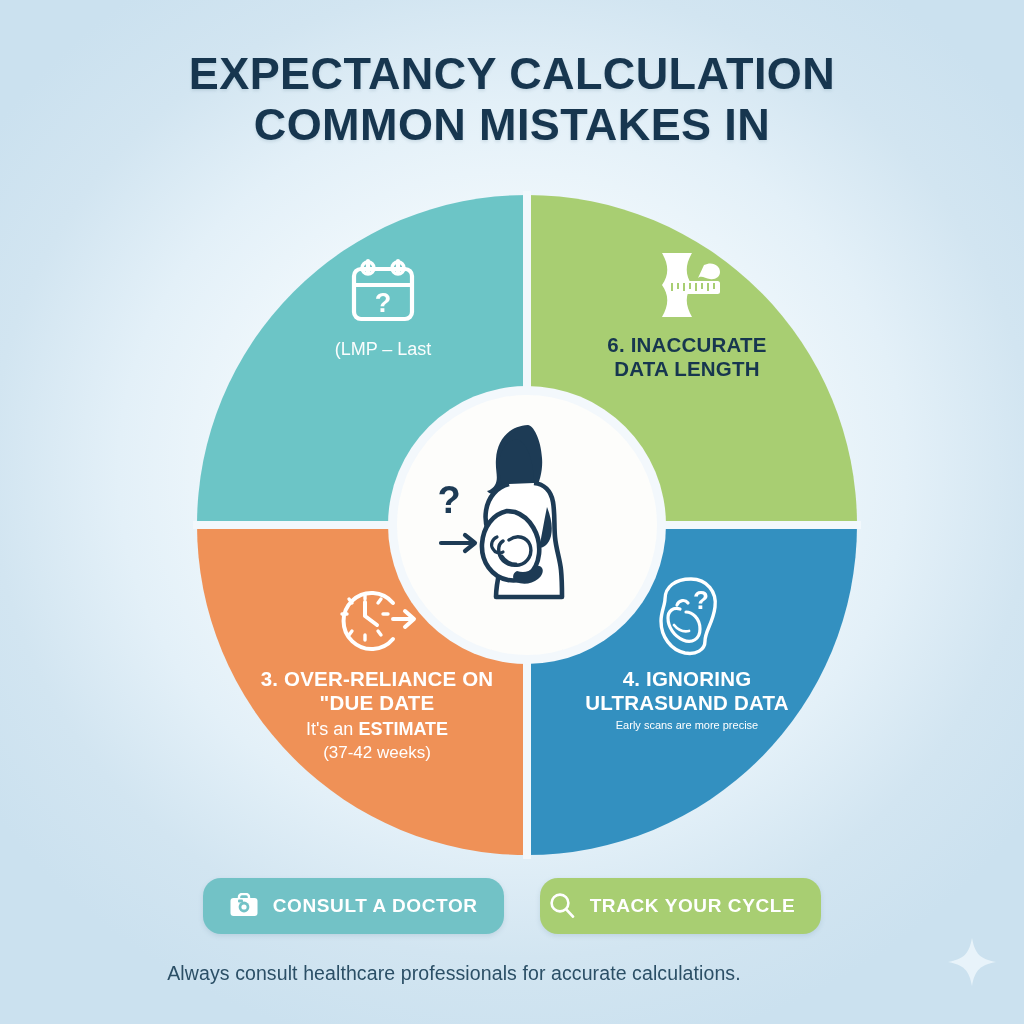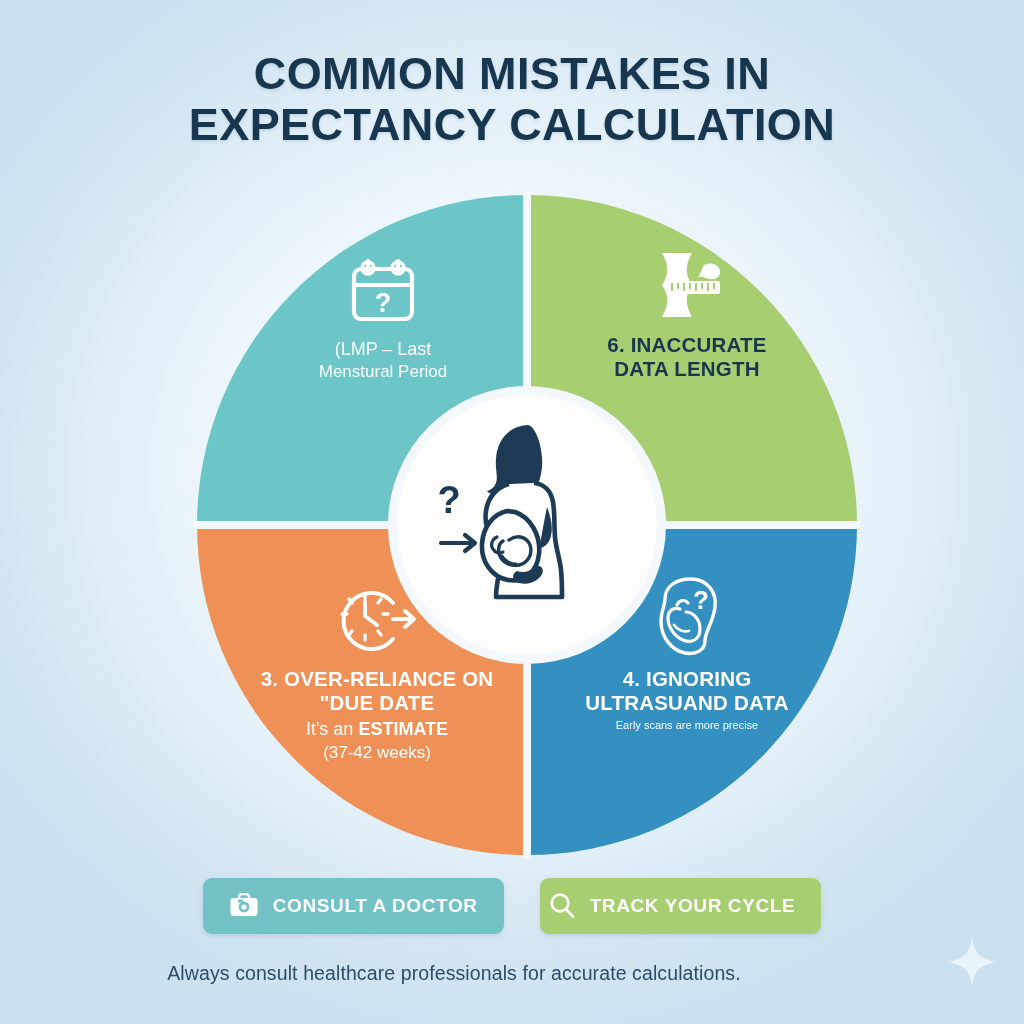--- a/index.html
+++ b/index.html
@@ -151,21 +151,21 @@
     display: flex;
     justify-content: center;
     gap: 36px;
   }
   .btn {
     display: flex;
     align-items: center;
     gap: 14px;
     padding: 0 26px;
     height: 56px;
-    border-radius: 9px;
+    border-radius: 18px;
     color: #ffffff;
     font-weight: bold;
     font-size: 19px;
     letter-spacing: 0.6px;
     box-shadow: 0 2px 5px rgba(90,125,150,0.18);
     border: none;
     cursor: pointer;
     font-family: "Liberation Sans", sans-serif;
   }
   .btn-doctor { background: #72c2c6; }
@@ -192,22 +192,22 @@
     height: 52px;
     opacity: 0.85;
   }
 </style>
 </head>
 <body>
 
 <div class="canvas">
 
   <div class="title-block">
+    <span class="title-line l2">EXPECTANCY CALCULATION</span>
     <span class="title-line l1">COMMON MISTAKES IN</span>
-    <span class="title-line l2">EXPECTANCY CALCULATION</span>
   </div>
 
   <div class="wheel">
 
     <div class="quad q1">
         <div class="fill"></div>
       </div>
     <div class="quad q2">
         <div class="fill"></div>
       </div>
@@ -225,21 +225,20 @@
       <svg class="qicon" width="74" height="74" viewBox="0 0 74 74">
         <rect x="8" y="14" width="58" height="50" rx="7" fill="none" stroke="#ffffff" stroke-width="4.2"></rect>
         <line x1="8" y1="30" x2="66" y2="30" stroke="#ffffff" stroke-width="4.2"></line>
         <path d="M22 6 v12" stroke="#ffffff" stroke-width="4.2" stroke-linecap="round" fill="none"></path>
         <path d="M52 6 v12" stroke="#ffffff" stroke-width="4.2" stroke-linecap="round" fill="none"></path>
         <ellipse cx="22" cy="13" rx="6" ry="6" fill="none" stroke="#ffffff" stroke-width="3.4"></ellipse>
         <ellipse cx="52" cy="13" rx="6" ry="6" fill="none" stroke="#ffffff" stroke-width="3.4"></ellipse>
         <text x="37" y="57" font-family="Liberation Sans, sans-serif" font-size="27" font-weight="bold" fill="#ffffff" text-anchor="middle">?</text>
       </svg>
       <div class="qsub c-white">(LMP – Last</div>
-      <div class="qsub2 c-white">Menstural Period</div>
     </div>
 
     <div class="qcontent qc2">
       <svg class="qicon" width="86" height="76" viewBox="0 0 86 76">
         <path d="M18 6 h30 c-7 12 -7 22 0 32 c-7 10 -7 20 0 32 h-30 c7 -12 7 -22 0 -32 c7 -10 7 -20 0 -32 z" fill="#ffffff"></path>
         <path d="M60 18 c8 -4 16 0 16 7 c0 5 -5 8 -10 7 c-5 -1 -9 -4 -12 -1" fill="#ffffff"></path>
         <rect x="22" y="34" width="54" height="13" rx="2.5" fill="#ffffff"></rect>
         <g stroke="#a8ce72" stroke-width="2">
           <line x1="28" y1="36" x2="28" y2="44"></line>
             <line x1="34" y1="36" x2="34" y2="42"></line>

